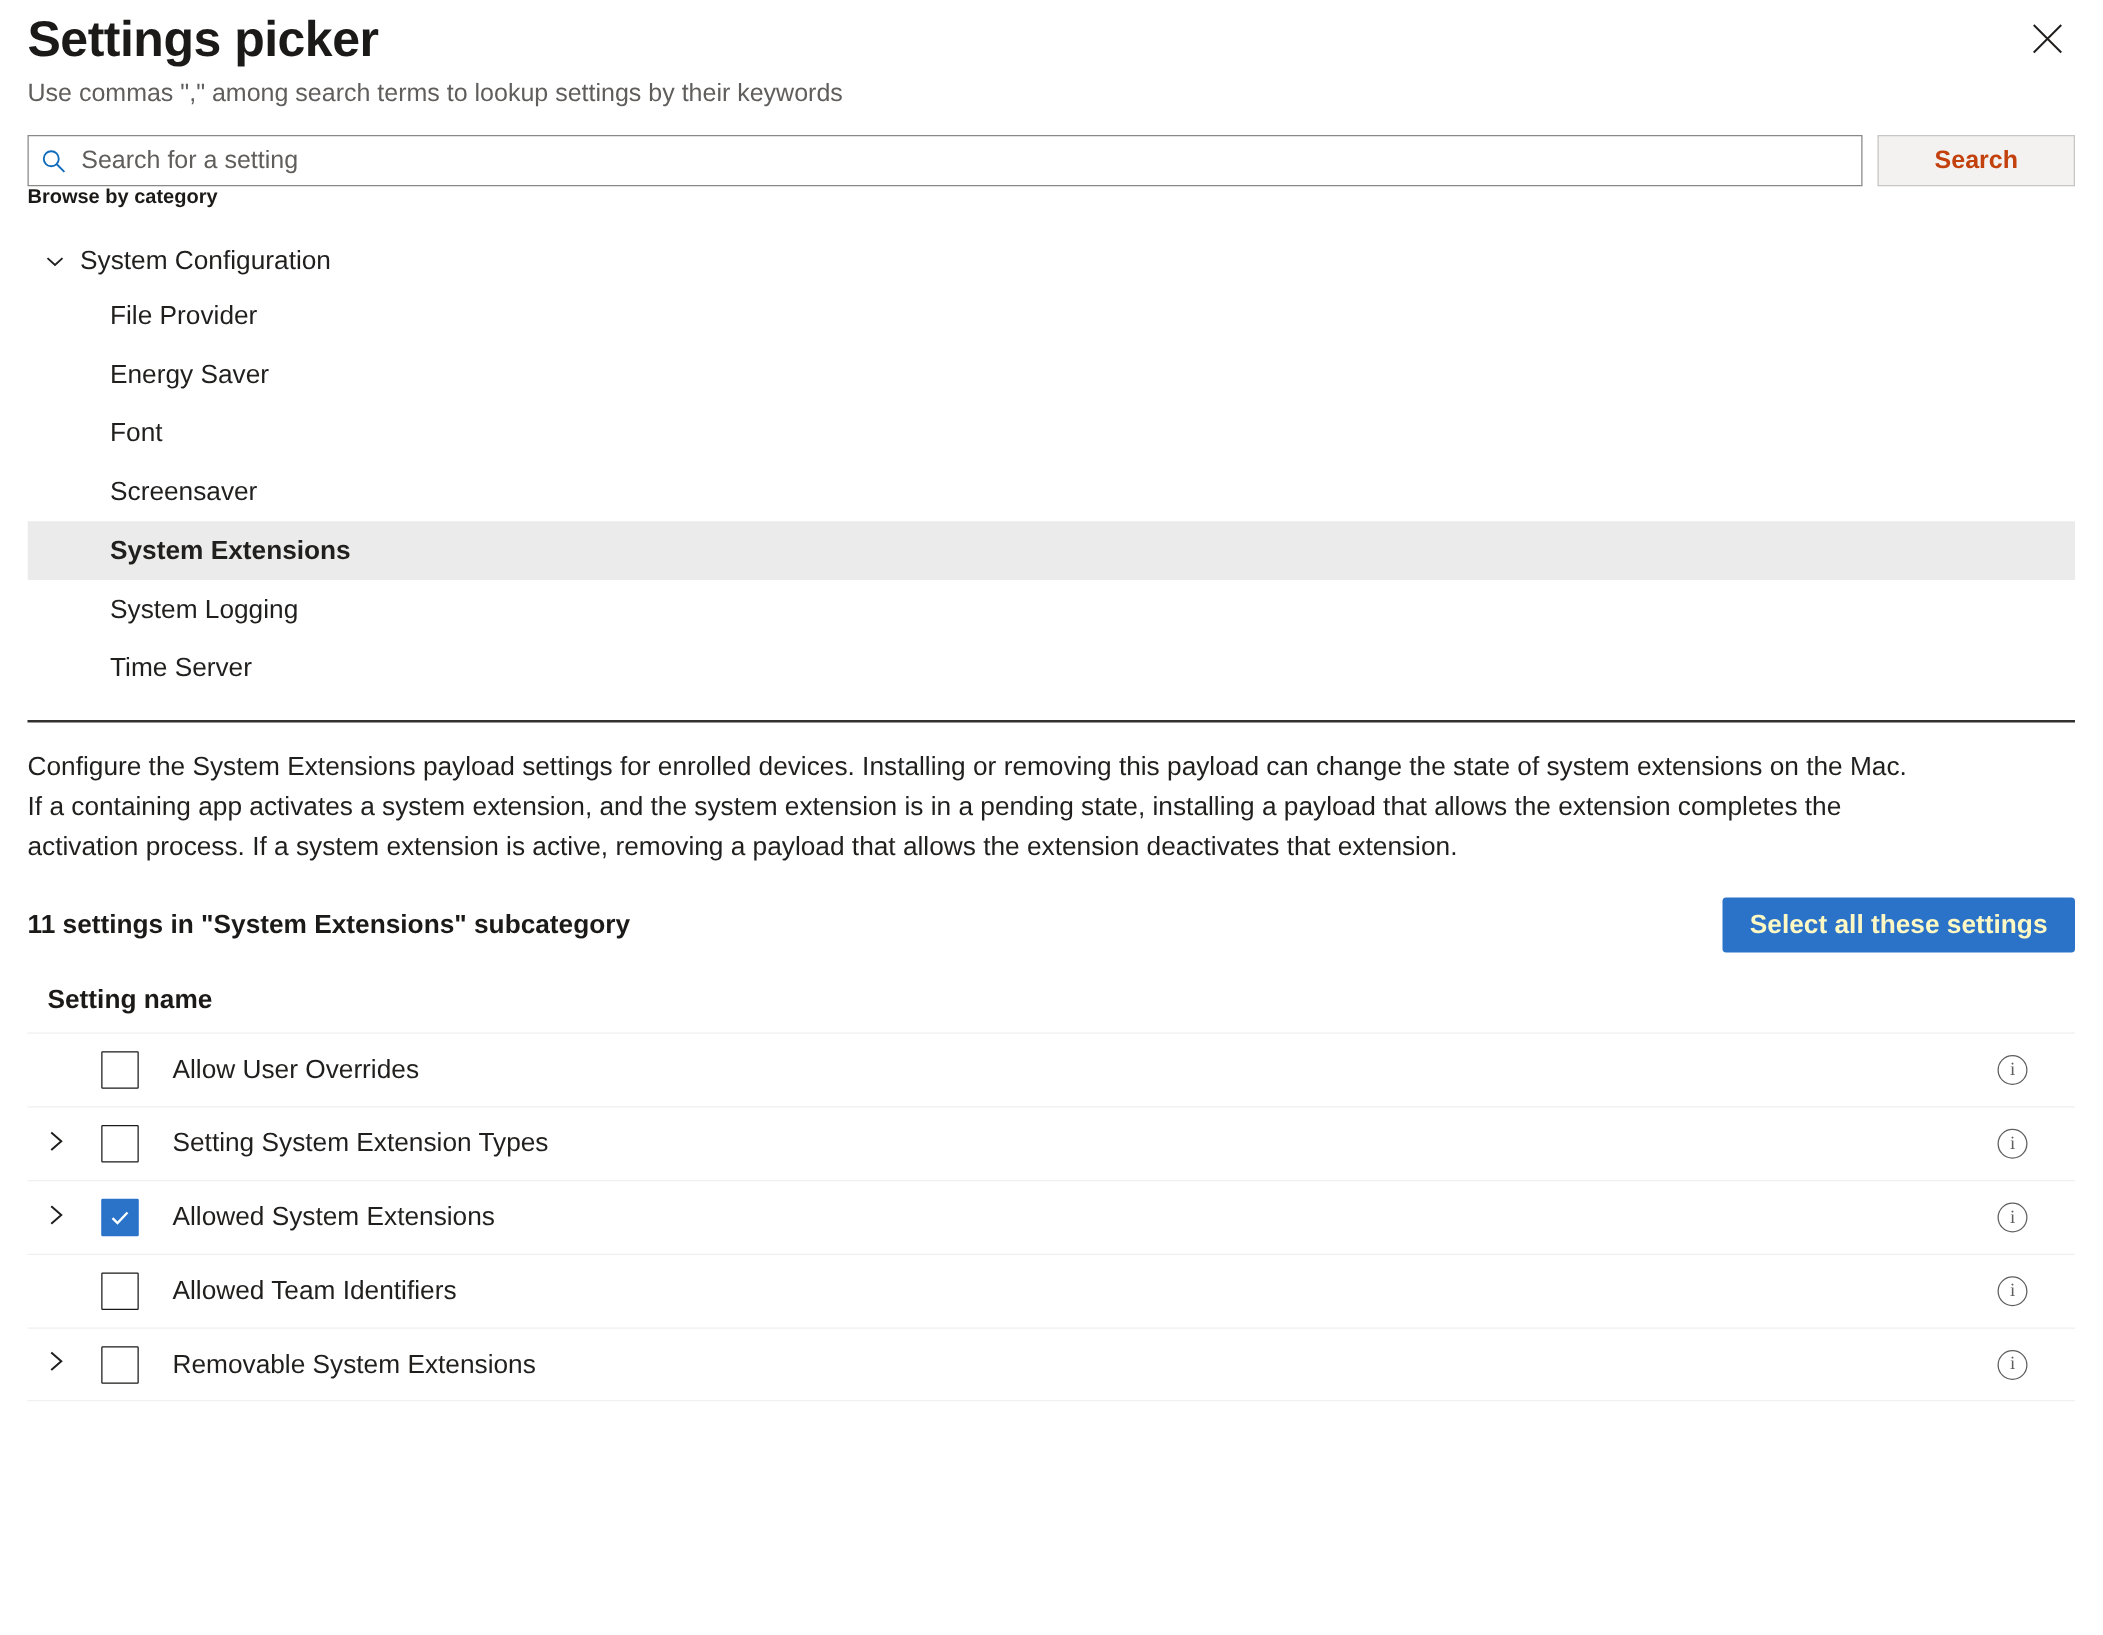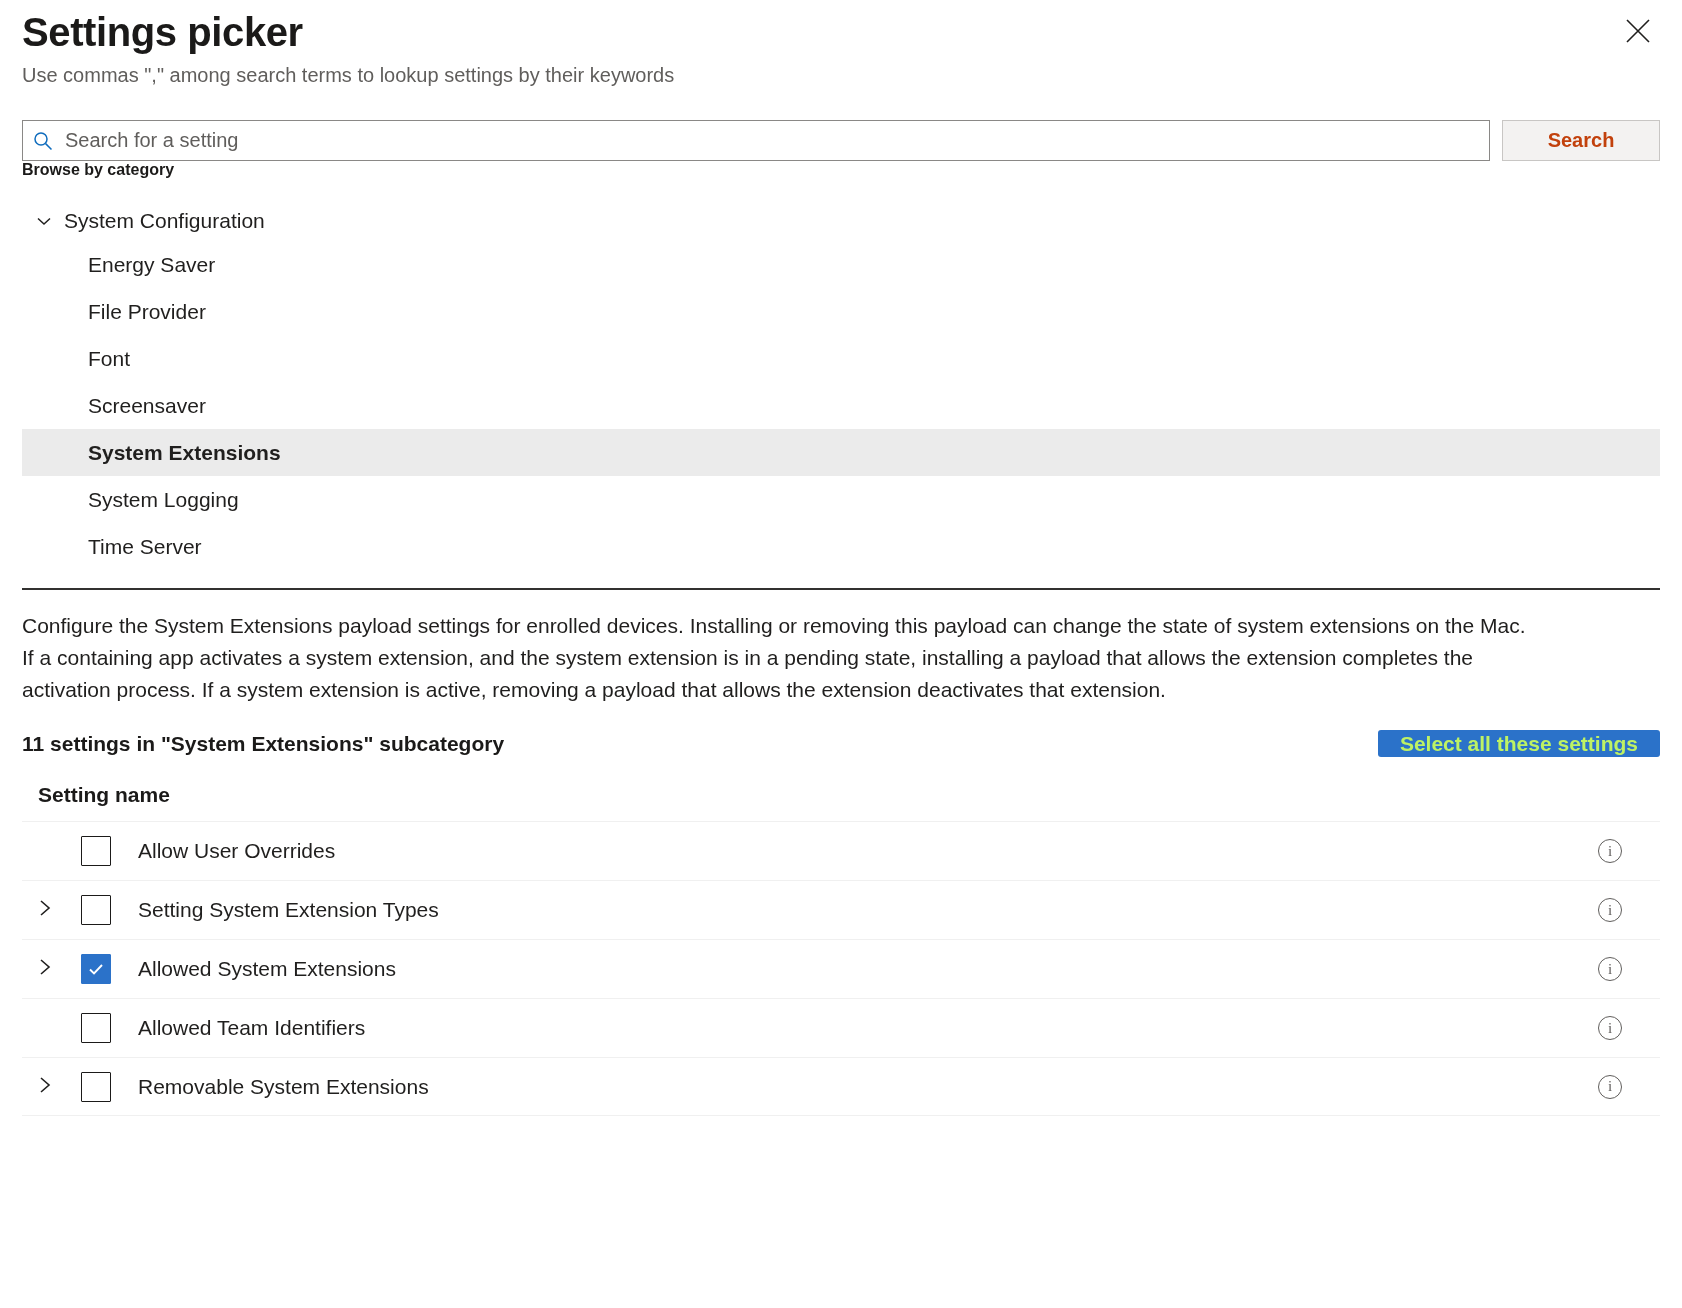--- a/index.html
+++ b/index.html
@@ -37,21 +37,21 @@
     width: 44px; height: 44px;
     display: flex; align-items: center; justify-content: center;
     background: transparent; border: none; cursor: pointer;
     color: #201f1e;
   }
 
   
   .search-row {
     display: flex;
     align-items: stretch;
-    margin-top: 32px;
+    margin-top: 20px;
     gap: 12px;
   }
   .search-box {
     flex: 1 1 auto;
     height: 41px;
     border: 1px solid #8a8886;
     background: #fff;
     display: flex;
     align-items: center;
     padding: 0 10px;
@@ -137,28 +137,28 @@
     justify-content: space-between;
     margin-top: 24px;
   }
   .count-text {
     font-size: 21px;
     font-weight: 700;
     color: #1b1a19;
   }
   .select-all-btn {
     background: #2b72c9;
-    color: #bef264;
+    color: #fef9c3;
     border: none;
     border-radius: 3px;
     font-size: 21px;
     font-weight: 700;
     font-family: "Liberation Sans", sans-serif;
     padding: 0 22px;
-    height: 27px;
+    height: 44px;
     cursor: pointer;
   }
 
   
   .table { margin-top: 26px; width: 100%; }
   .table-head {
     display: flex;
     align-items: center;
     padding: 0 0 14px 0;
   }
@@ -265,24 +265,24 @@
     <div class="tree-group-header">
       <span class="chev-down">
         <svg width="20" height="20" viewBox="0 0 20 20" fill="none" aria-hidden="true">
           <path d="M4 7.5 L10 13 L16 7.5" stroke="#201f1e" stroke-width="1.5" fill="none"></path>
         </svg>
       </span>
       <span class="tree-group-label">System Configuration</span>
     </div>
 
     <div class="tree-item">
+      <span>File Provider</span>
+    </div>
+    <div class="tree-item">
       <span>Energy Saver</span>
-    </div>
-    <div class="tree-item">
-      <span>File Provider</span>
     </div>
     <div class="tree-item">
       <span>Font</span>
     </div>
     <div class="tree-item">
       <span>Screensaver</span>
     </div>
     <div class="tree-item selected">
       <span>System Extensions</span>
     </div>

